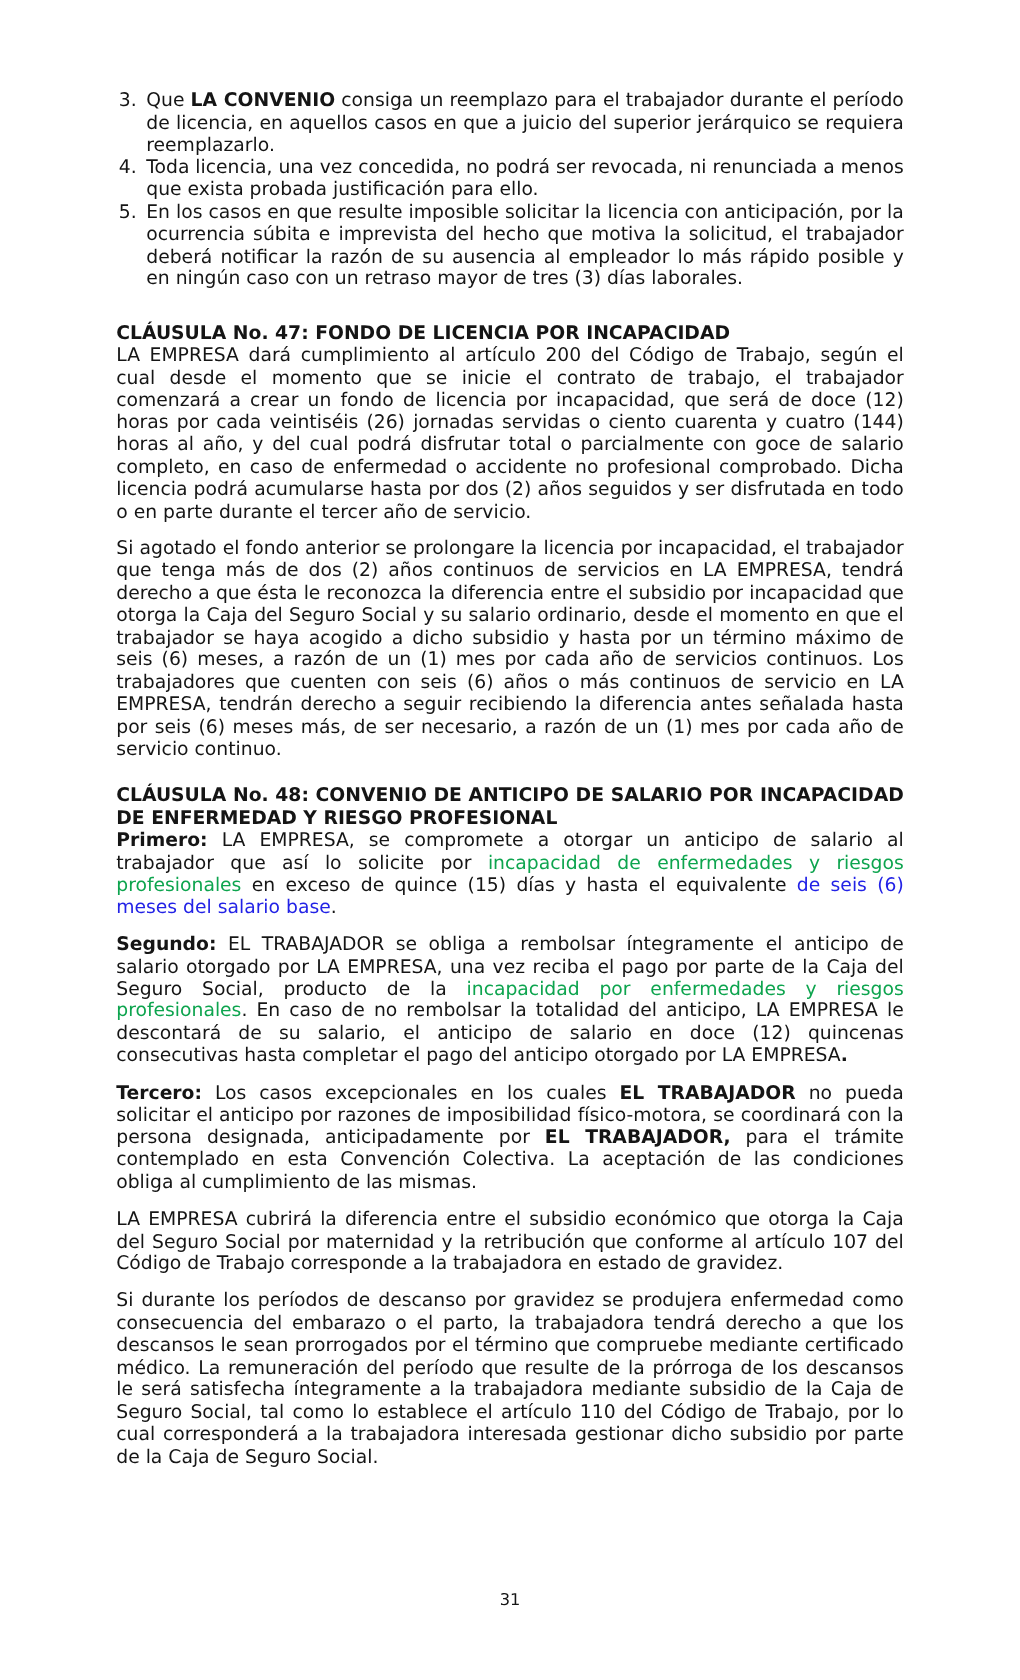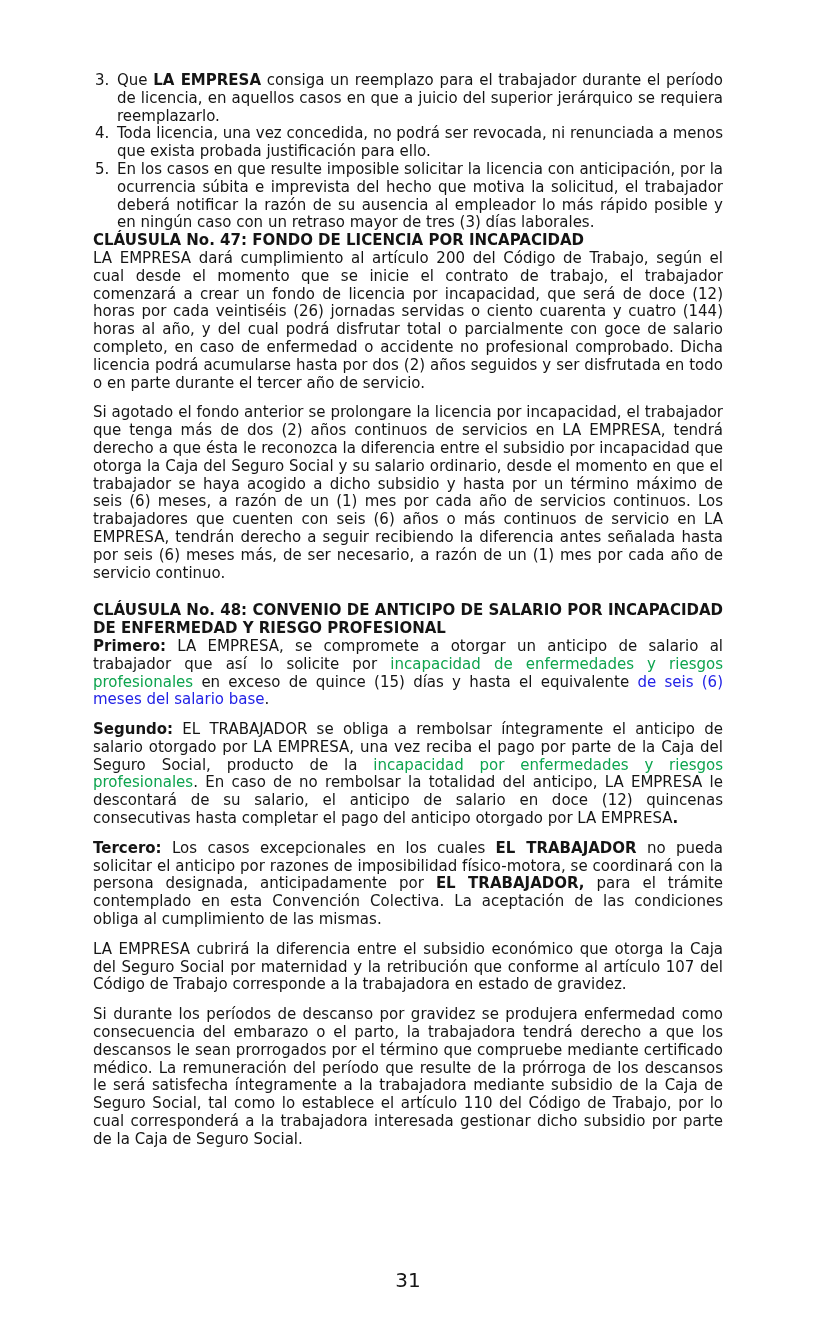--- a/index.html
+++ b/index.html
@@ -31,20 +31,21 @@
     line-height: 17.8px;
   }
   .para {
     text-align: justify;
     margin-top: 12px;
   }
   .para.first-after-heading { margin-top: 0; }
   .heading {
     font-weight: 700;
     text-align: justify;
+    margin-top: 26px;
   }
   .heading.h48 { margin-top: 20px; }
   .heading.h49 { margin-top: 46px; }
   .num-list { margin-top: 0; }
   .list-item { display: flex; }
   .list-num {
     flex: none;
     width: 24px;
     padding-left: 2px;
   }
@@ -55,34 +56,34 @@
   .seg-normal { font-weight: 400; color: var(--text); }
   .seg-bold { font-weight: 700; color: var(--text); }
   .seg-green { font-weight: 400; color: var(--green); }
   .seg-blue { font-weight: 400; color: var(--blue); }
   .footer {
     position: absolute;
     top: 1272px;
     left: 93px;
     width: 630px;
     text-align: center;
-    font-size: 20px;
+    font-size: 13px;
     line-height: 17.8px;
   }
 </style>
 </head>
 <body>
 
 <div class="page">
   <div class="content">
 
     <div class="num-list">
       <div class="list-item">
         <span class="list-num">3.</span>
-        <span class="list-body"><span class="seg-normal">Que </span><span class="seg-bold">LA EMPRESA</span><span class="seg-normal"> consiga un reemplazo para el trabajador durante el período de licencia, en aquellos casos en que a juicio del superior jerárquico se requiera reemplazarlo.</span></span>
+        <span class="list-body"><span class="seg-normal">Que </span><span class="seg-bold">LA CONVENIO</span><span class="seg-normal"> consiga un reemplazo para el trabajador durante el período de licencia, en aquellos casos en que a juicio del superior jerárquico se requiera reemplazarlo.</span></span>
       </div>
       <div class="list-item">
         <span class="list-num">4.</span>
         <span class="list-body"><span class="seg-normal">Toda licencia, una vez concedida, no podrá ser revocada, ni renunciada a menos que exista probada justificación para ello.</span></span>
       </div>
       <div class="list-item">
         <span class="list-num">5.</span>
         <span class="list-body"><span class="seg-normal">En los casos en que resulte imposible solicitar la licencia con anticipación, por la ocurrencia súbita e imprevista del hecho que motiva la solicitud, el trabajador deberá notificar la razón de su ausencia al empleador lo más rápido posible y en ningún caso con un retraso mayor de tres (3) días laborales.</span></span>
       </div>
     </div>

